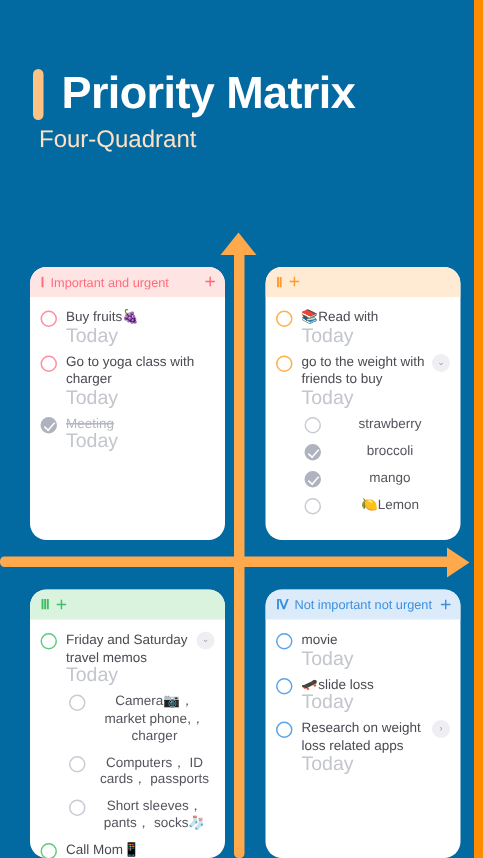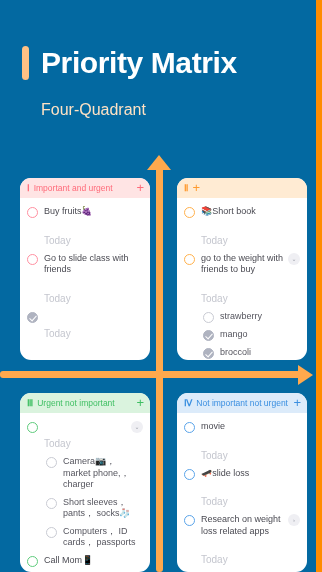--- a/index.html
+++ b/index.html
@@ -16,21 +16,21 @@
   .title-row { display:flex; align-items:center; padding-left:22px; }
   .title-bar {
     width:7px; height:34px; border-radius:4px;
     background:#FFC285; margin-right:12px; flex:none;
   }
   .title-text {
     font-size:30px; font-weight:bold; color:#ffffff;
     letter-spacing:-0.4px; line-height:34px;
   }
   .subtitle {
-    margin-top:20px; padding-left:41px;
+    margin-top:4px; padding-left:26px;
     font-size:16px; color:#FFE2C4; line-height:20px;
   }
 
   
   .axis-v { position:absolute; left:156px; top:162px; width:7px; height:410px;
             background:#FFA94D; border-radius:3px; }
   .axis-v-head { position:absolute; left:147px; top:155px; width:0; height:0;
             border-left:12px solid transparent; border-right:12px solid transparent;
             border-bottom:15px solid #FFA94D; }
   .axis-h { position:absolute; left:0px; top:371px; width:302px; height:7px;
@@ -65,21 +65,21 @@
 
   .q1 .numeral, .q1 .head-label, .q1 .plus { color:#FF6B7A; }
   .q2 .numeral, .q2 .head-label, .q2 .plus { color:#FF9A2E; }
   .q3 .numeral, .q3 .head-label, .q3 .plus { color:#3FBF63; }
   .q4 .numeral, .q4 .head-label, .q4 .plus { color:#3B8FE0; }
 
   .card-body { padding:8px 7px 0 7px; }
 
   
   .task { display:flex; align-items:flex-start; margin-bottom:7px; }
-  .task.sub { padding-left:19px; margin-bottom:6px; }
+  .task.sub { padding-left:19px; margin-bottom:6px;text-align:center; }
 
   .cb { width:11px; height:11px; border-radius:50%; flex:none;
         margin-top:1px; margin-right:6px; border:1.3px solid #ccc; background:#fff; }
   .q1 .cb { border-color:#FF8FA0; }
   .q2 .cb { border-color:#FFB14D; }
   .q3 .cb { border-color:#5ECB7C; }
   .q4 .cb { border-color:#5AA4EA; }
   .cb.sub-cb { border-color:#C9CBD3 !important; }
   .cb.done {
     background:#AFB3C0; border-color:#AFB3C0 !important;
@@ -89,21 +89,21 @@
     content:""; position:absolute; left:3px; top:1.2px;
     width:3px; height:6px; border:solid #fff;
     border-width:0 1.4px 1.4px 0; transform:rotate(42deg);
   }
 
   .task-main { flex:1; min-width:0; }
   .task-title { font-size:9px; color:#4A4A52; line-height:11.5px;
                 word-wrap:break-word; }
   .task-title.done { color:#B4B7C0; text-decoration:line-through;
                      text-decoration-color:#B4B7C0; }
-  .task-date { font-size:10px; color:#C4C6CE; line-height:10px; margin-top:18px; }
+  .task-date { font-size:13px; color:#C4C6CE; line-height:10px; margin-top:1px; }
   .sub .task-title { font-size:9px; color:#55555E; }
 
   .chev {
     width:12px; height:12px; border-radius:50%; background:#EFEFF3;
     flex:none; margin-left:4px; margin-top:0px;
     display:flex; align-items:center; justify-content:center;
     font-size:6px; color:#9B9EA8; line-height:12px;
   }
 </style>
 </head>
@@ -134,109 +134,110 @@
         <div class="task">
           <div class="cb"></div>
           <div class="task-main">
             <div class="task-title">Buy fruits🍇</div>
             <div class="task-date">Today</div>
           </div>
         </div>
         <div class="task">
           <div class="cb"></div>
           <div class="task-main">
-            <div class="task-title">Go to slide class with friends</div>
+            <div class="task-title">Go to yoga class with charger</div>
             <div class="task-date">Today</div>
           </div>
         </div>
         <div class="task">
           <div class="cb done"></div>
           <div class="task-main">
+            <div class="task-title done">Meeting</div>
             <div class="task-date">Today</div>
           </div>
         </div>
       </div>
     </div>
   <div class="card q2">
       <div class="card-head">
         <span class="numeral">Ⅱ</span>
         <span class="plus">+</span>
       </div>
       <div class="card-body">
         <div class="task">
           <div class="cb"></div>
           <div class="task-main">
-            <div class="task-title">📚Short book</div>
+            <div class="task-title">📚Read with</div>
             <div class="task-date">Today</div>
           </div>
         </div>
         <div class="task">
           <div class="cb"></div>
           <div class="task-main">
             <div class="task-title">go to the weight with friends to buy</div>
             <div class="task-date">Today</div>
           </div>
           <div class="chev">⌄</div>
         </div>
         <div class="task sub">
           <div class="cb sub-cb"></div>
           <div class="task-main">
             <div class="task-title">strawberry</div>
           </div>
         </div>
         <div class="task sub">
           <div class="cb sub-cb done"></div>
           <div class="task-main">
+            <div class="task-title">broccoli</div>
+          </div>
+        </div>
+        <div class="task sub">
+          <div class="cb sub-cb done"></div>
+          <div class="task-main">
             <div class="task-title">mango</div>
           </div>
         </div>
         <div class="task sub">
-          <div class="cb sub-cb done"></div>
-          <div class="task-main">
-            <div class="task-title">broccoli</div>
-          </div>
-        </div>
-        <div class="task sub">
           <div class="cb sub-cb"></div>
           <div class="task-main">
             <div class="task-title">🍋Lemon</div>
           </div>
         </div>
       </div>
     </div>
   <div class="card q3">
       <div class="card-head">
         <span class="numeral">Ⅲ</span>
-        <span class="head-label">Urgent not important</span>
-        <span class="plus">+</span>
-      </div>
-      <div class="card-body">
-        <div class="task">
-          <div class="cb"></div>
-          <div class="task-main">
+        <span class="plus">+</span>
+      </div>
+      <div class="card-body">
+        <div class="task">
+          <div class="cb"></div>
+          <div class="task-main">
+            <div class="task-title">Friday and Saturday travel memos</div>
             <div class="task-date">Today</div>
           </div>
           <div class="chev">⌄</div>
         </div>
         <div class="task sub">
           <div class="cb sub-cb"></div>
           <div class="task-main">
             <div class="task-title">Camera📷， market phone,， charger</div>
           </div>
         </div>
         <div class="task sub">
           <div class="cb sub-cb"></div>
           <div class="task-main">
+            <div class="task-title">Computers， ID cards， passports</div>
+          </div>
+        </div>
+        <div class="task sub">
+          <div class="cb sub-cb"></div>
+          <div class="task-main">
             <div class="task-title">Short sleeves， pants， socks🧦</div>
-          </div>
-        </div>
-        <div class="task sub">
-          <div class="cb sub-cb"></div>
-          <div class="task-main">
-            <div class="task-title">Computers， ID cards， passports</div>
           </div>
         </div>
         <div class="task">
           <div class="cb"></div>
           <div class="task-main">
             <div class="task-title">Call Mom📱</div>
           </div>
         </div>
       </div>
     </div>

